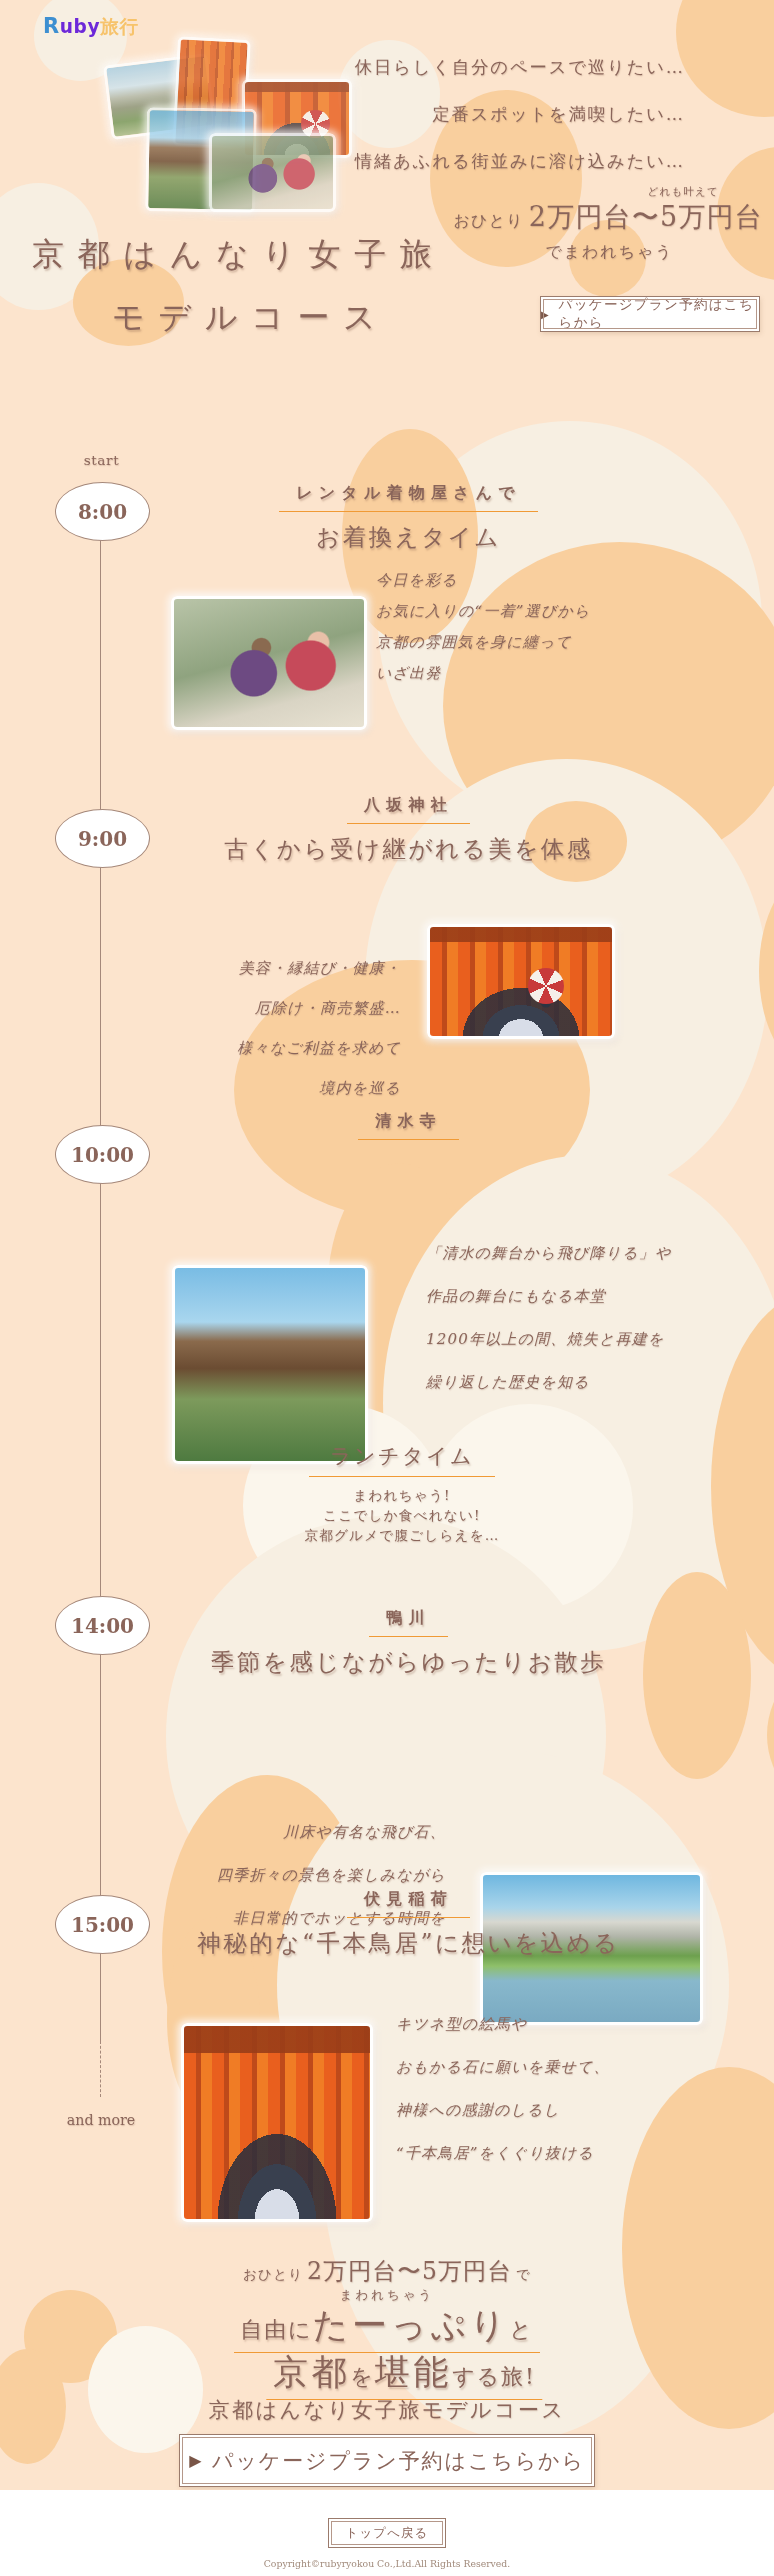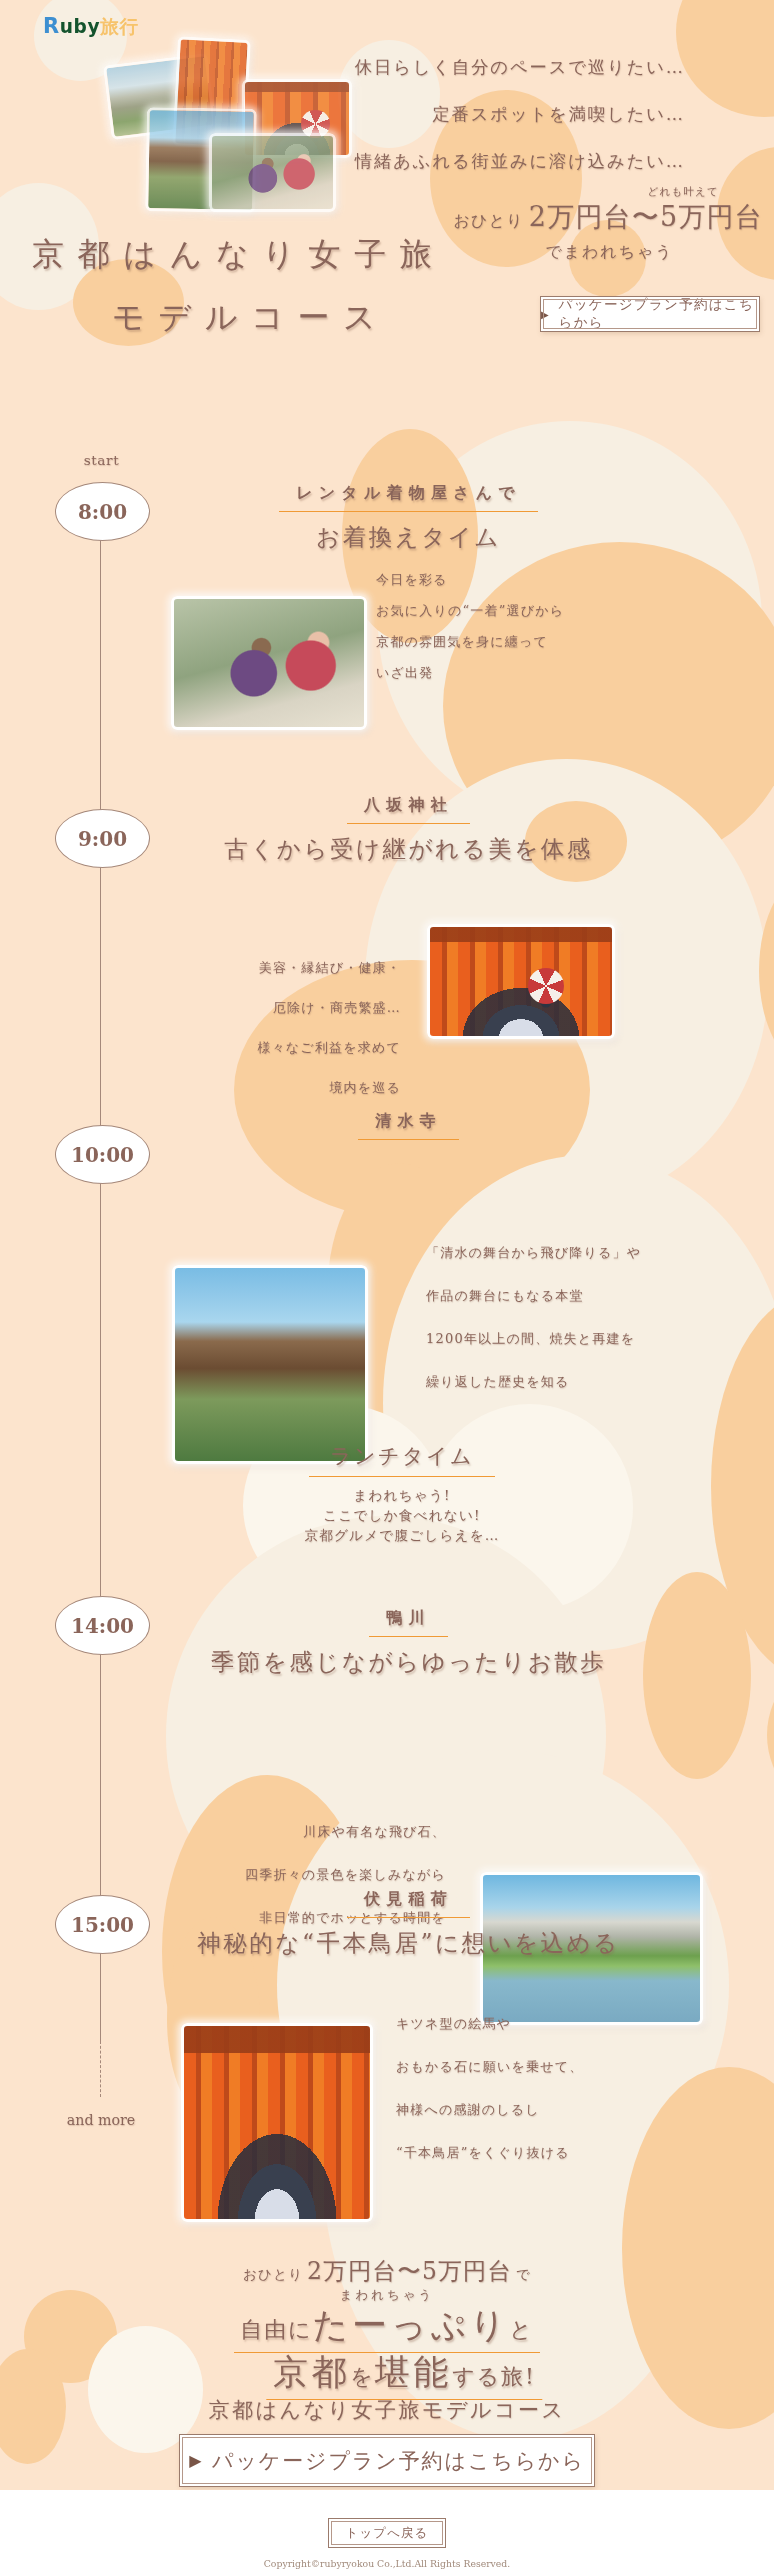--- a/index.html
+++ b/index.html
@@ -9,21 +9,21 @@
   .bo{background:#f9cf9e;}
   .bc{background:#f7efe2;}
   .blc{background:#fbf6ec;}
   .tsh{text-shadow:0.6px 1.2px 1.2px rgba(140,100,80,.30);}
   .hsh{text-shadow:1.2px 1.9px 1.9px rgba(140,100,80,.35);}
 
   
   .logo{position:absolute;left:43px;top:13.6px;font-family:"DejaVu Sans","Liberation Sans",sans-serif;
         font-weight:bold;font-size:18.6px;letter-spacing:0.6px;cursor:pointer;}
   .logo .r{color:#3d8fd1;font-size:21px;}
-  .logo .uby{color:#14532d;}
+  .logo .uby{color:#6d28d9;}
   .logo .ryokou{color:#f7c36b;}
 
   
   .photo{position:absolute;border:3.7px solid #fff;border-radius:6.2px;
          box-shadow:0 0 7.4px 2.5px rgba(255,255,255,.85),1.9px 2.5px 6.2px rgba(170,130,100,.30);}
   .collage .photo{opacity:.82;}
   .ph-townscape{background:linear-gradient(180deg,#a8cfe4 0%,#cfe4ee 30%,#b0b8a8 45%,#8a9478 60%,#74985a 80%,#a8bc8a 100%);}
   .ph-torii-path{background:linear-gradient(to top,#cdd2da 0%,rgba(205,210,218,0) 26%),
                  repeating-linear-gradient(90deg,#e06020 0 6.2px,#c04d1a 6.2px 8.7px,#ef7c28 8.7px 15px);}
   .ph-torii-tunnel{background:
@@ -69,21 +69,21 @@
   .time-ellipse{position:absolute;left:55px;width:93px;height:57px;background:#fff;border:0.6px solid #a5887a;
        border-radius:50%;display:flex;align-items:center;justify-content:center;
        font-weight:bold;font-size:20px;color:#8a655a;z-index:3;}
   .andmore{position:absolute;left:37px;top:2112px;width:128px;text-align:center;font-size:14.2px;}
 
   
   .stop-head{position:absolute;left:173px;width:471px;text-align:center;}
   .stop-title{display:inline-block;border-bottom:1.9px solid #f09a35;padding:0 17.3px 7.4px;
               font-size:16px;letter-spacing:6.2px;white-space:nowrap;font-weight:bold;}
   .stop-sub{margin-top:8.7px;font-size:23.5px;letter-spacing:2.5px;white-space:nowrap;}
-  .body-block{position:absolute;font-size:13px;letter-spacing:1.2px;white-space:nowrap;}
+  .body-block{position:absolute;font-size:15px;letter-spacing:1.2px;white-space:nowrap;font-style:italic;}
   .body-block div{height:31px;}
   .lh65 div{height:40px;}
   .lh70 div{height:43px;}
 
   
   .lunch{position:absolute;left:204px;top:1442px;width:396px;text-align:center;}
   .lunch-title{display:inline-block;border-bottom:1.2px solid #f09a35;padding:0 21px 6.2px;
                font-size:21px;letter-spacing:2.5px;}
   .lunch-body{margin-top:7.4px;font-size:13.6px;letter-spacing:1.2px;line-height:20px;}
 

